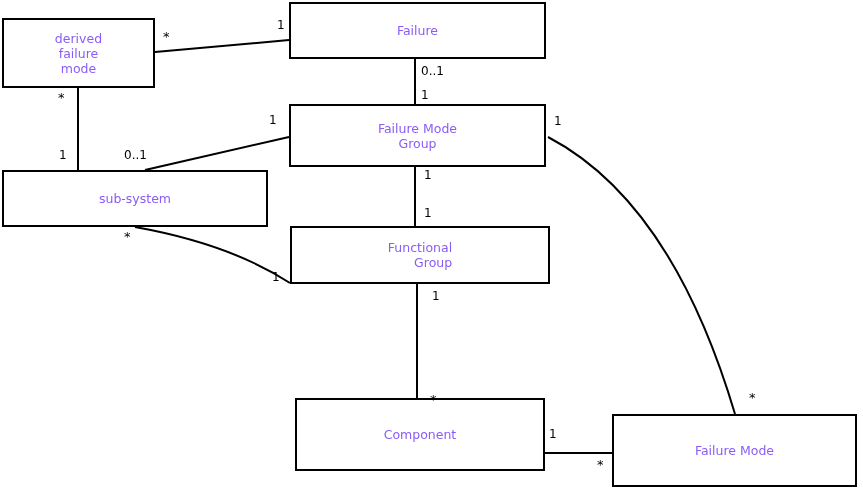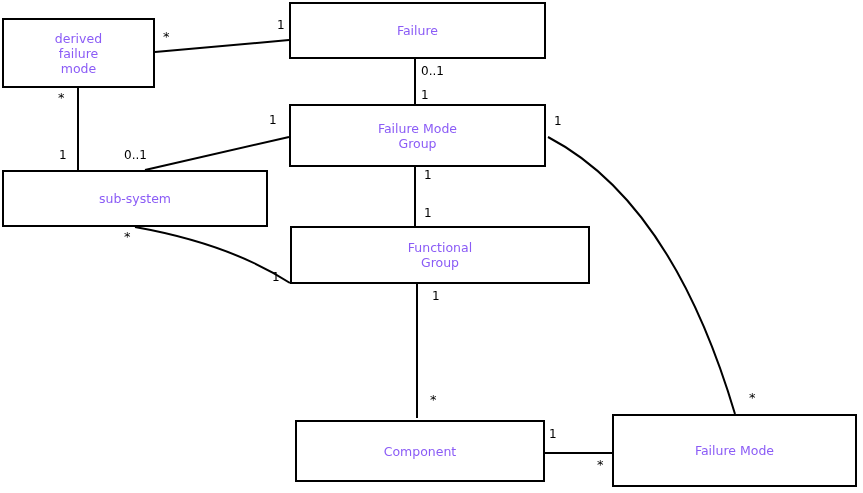--- a/index.html
+++ b/index.html
@@ -81,25 +81,25 @@
       <div class="uml-box" style="left: 289px; top: 2px; width: 257px; height: 57px;">
         <span class="uml-box-label">Failure</span>
       </div>
       <div class="uml-box" style="left: 289px; top: 104px; width: 257px; height: 63px;">
         <span class="uml-box-label">Failure Mode
 Group</span>
       </div>
       <div class="uml-box" style="left: 2px; top: 170px; width: 266px; height: 57px;">
         <span class="uml-box-label">sub-system</span>
       </div>
-      <div class="uml-box" style="left: 290px; top: 226px; width: 300px; height: 58px;">
+      <div class="uml-box" style="left: 290px; top: 226px; width: 260px; height: 58px; text-align: right;">
         <span class="uml-box-label">Functional
 Group</span>
       </div>
-      <div class="uml-box" style="left: 295px; top: 420px; width: 250px; height: 62px; align-items: center;">
+      <div class="uml-box" style="left: 295px; top: 398px; width: 250px; height: 73px; align-items: center;">
         <span class="uml-box-label">Component</span>
       </div>
       <div class="uml-box" style="left: 612px; top: 414px; width: 245px; height: 73px;">
         <span class="uml-box-label">Failure Mode</span>
       </div>
     </div>
 
   <div id="mult-layer">
       <span class="mult mult-star" style="left: 163px; top: 31px;">*</span>
       <span class="mult" style="left: 277px; top: 19px;">1</span>

